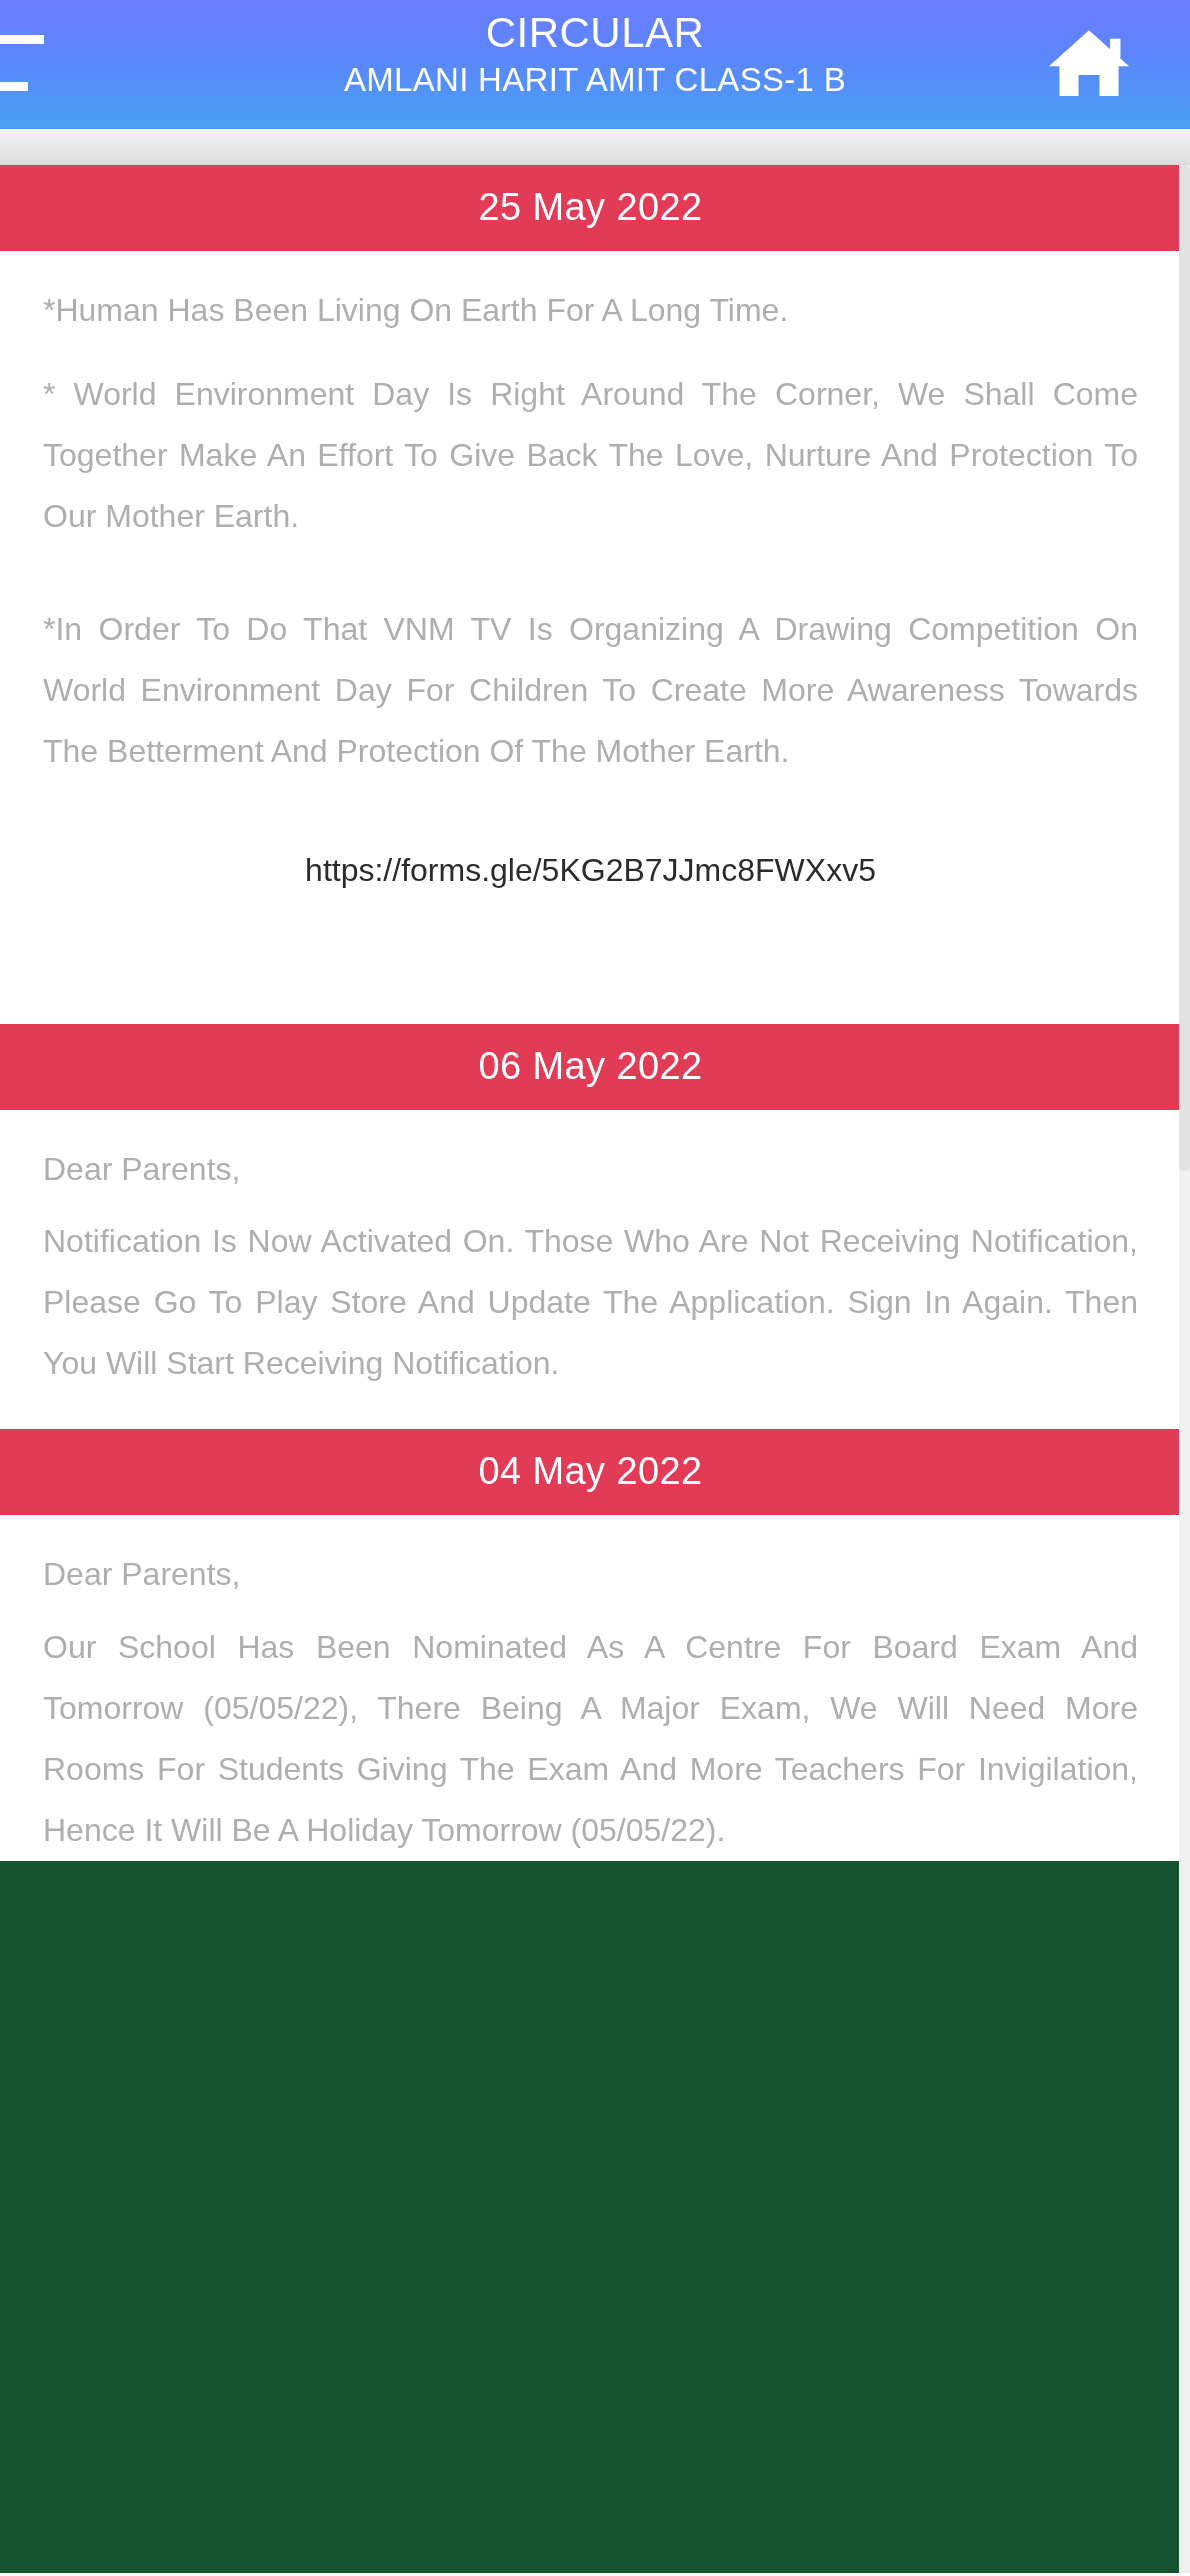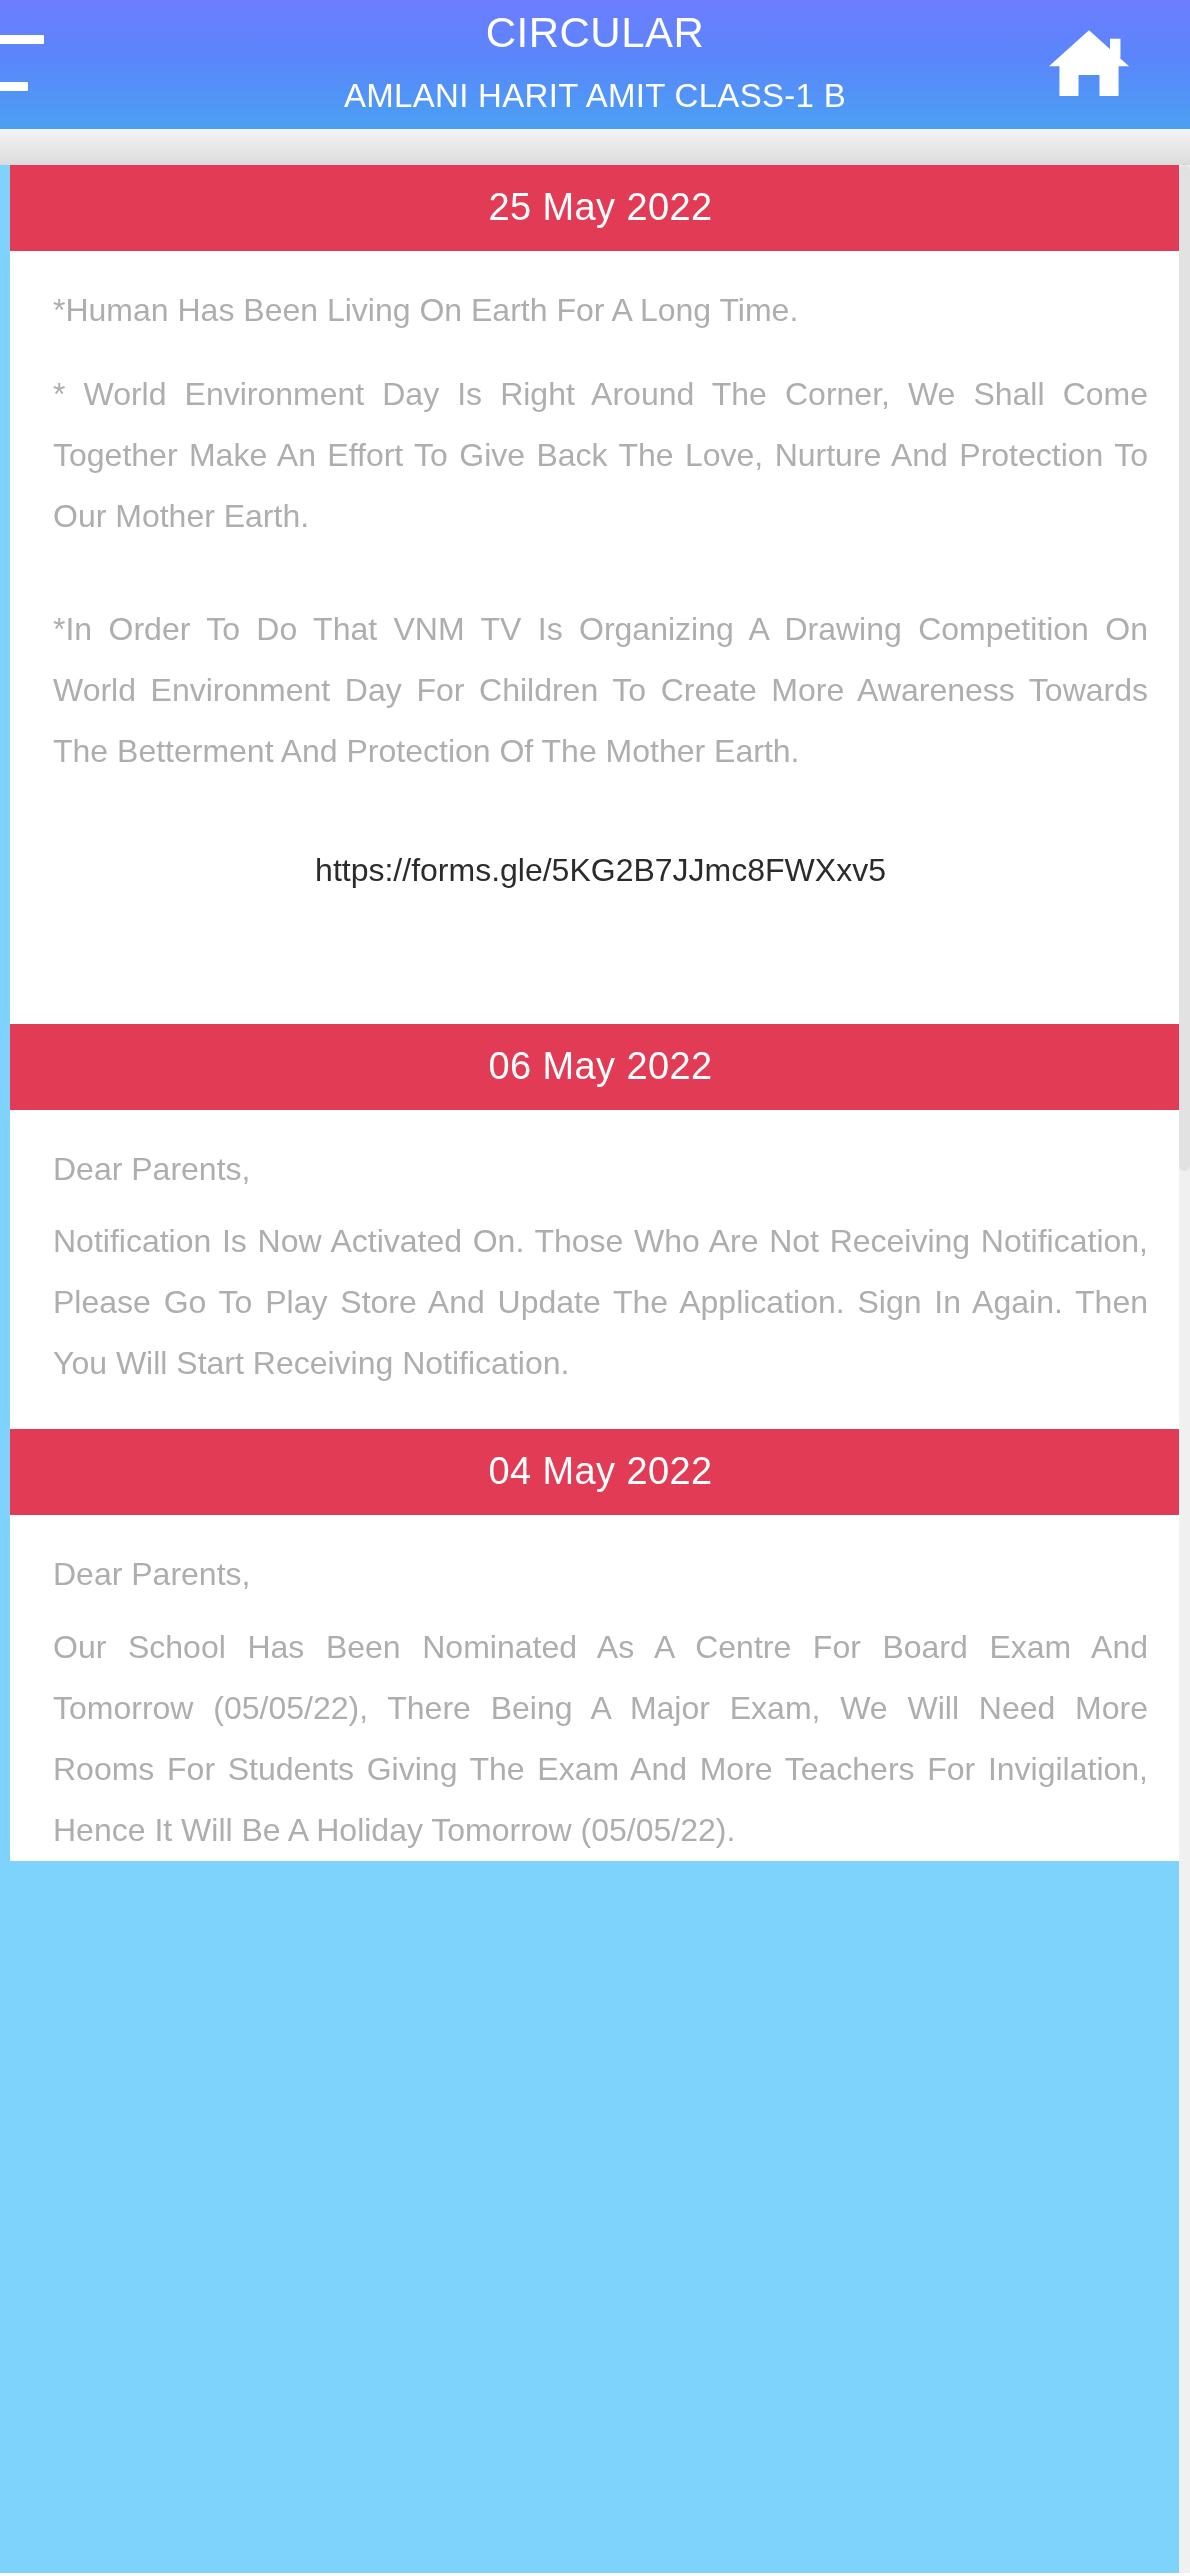--- a/index.html
+++ b/index.html
@@ -53,21 +53,21 @@
     line-height: 50px;
     font-weight: 400;
     letter-spacing: 0.5px;
   }
   .appbar-subtitle {
     color: #ffffff;
     font-size: 33px;
     line-height: 42px;
     font-weight: 400;
     letter-spacing: 0.3px;
-    margin-top: 17px;
+    margin-top: 1px;
   }
 
   .home-icon {
     position: absolute;
     right: 60px;
     top: 27px;
     width: 82px;
     height: 73px;
   }
 
@@ -77,23 +77,22 @@
     height: 36px;
     background: linear-gradient(180deg, #f3f3f3 0%, #e6e6e6 60%, #dcdcdc 100%);
     border-bottom: 1px solid #d8d8d8;
   }
 
   
   .scroll-area {
     position: relative;
     width: 1190px;
     height: 2408px;
-    background: #7dd3fc;
+    background: #14532d;
     overflow: hidden;
-    padding-left: 10px;
   }
 
   .scrollbar-track {
     position: absolute;
     top: 0;
     right: 0;
     width: 11.5px;
     height: 100%;
     background: #f0f0f0;
   }

